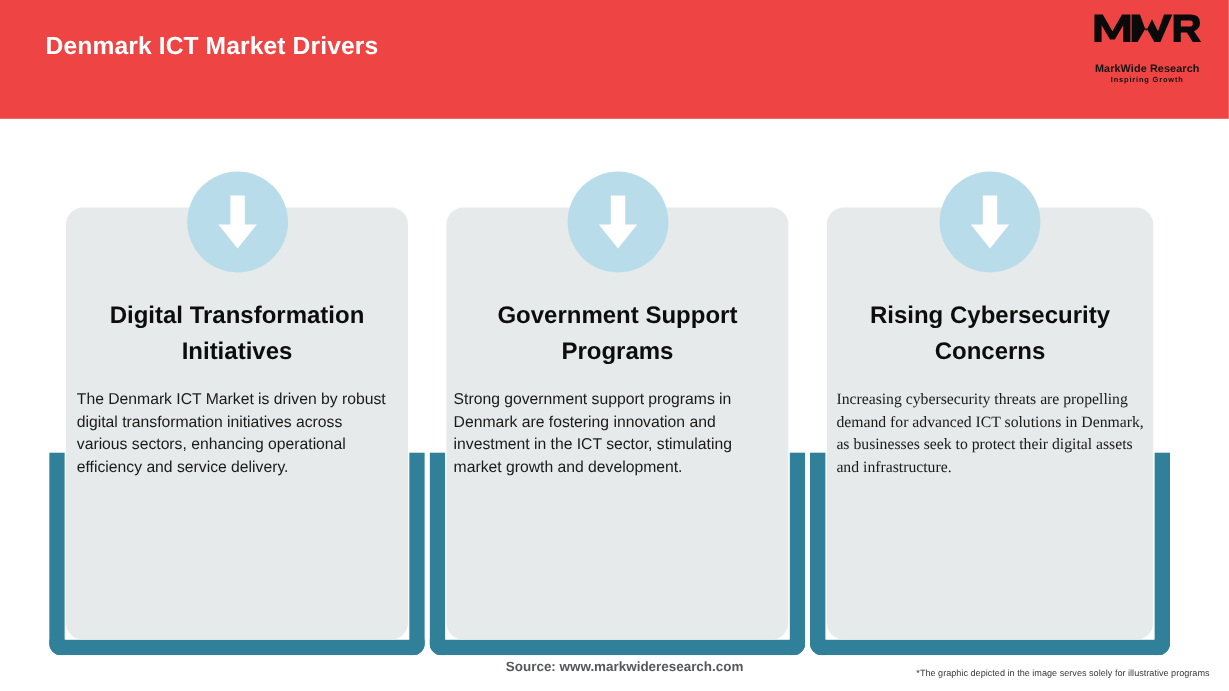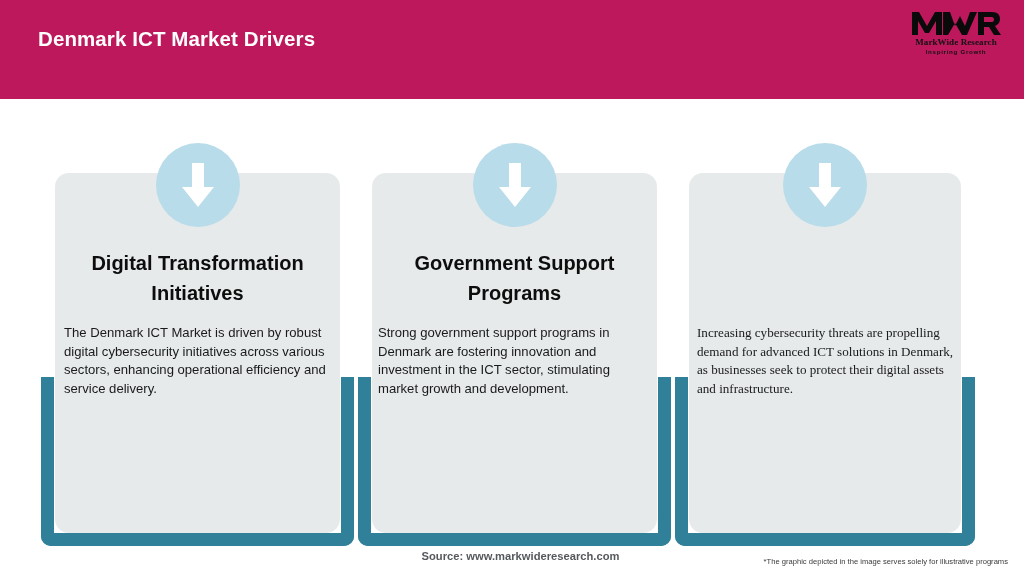--- a/index.html
+++ b/index.html
@@ -14,21 +14,21 @@
     font-family: "Liberation Sans", sans-serif;
     position: relative;
   }
 
   
   .header {
     position: absolute;
     left: 0; top: 0;
     width: 1024px;
     height: 99px;
-    background: #be185d;
+    background: #ef4444;
   }
   .header-title {
     position: absolute;
     left: 38px;
     top: 27px;
     font-size: 20.5px;
     font-weight: bold;
     color: #ffffff;
     letter-spacing: 0.1px;
     white-space: nowrap;
@@ -46,23 +46,22 @@
   .logo-mark {
     display: block;
     margin: 0 auto;
   }
   .logo-name {
     display: block;
     font-size: 9px;
     font-weight: bold;
     color: #111111;
     letter-spacing: 0.1px;
-    margin-top: 0px;
-    white-space: nowrap;
-    font-family: Liberation Serif, serif;
+    margin-top: 15px;
+    white-space: nowrap;
   }
   .logo-tag {
     display: block;
     font-size: 6.2px;
     font-weight: bold;
     color: #111111;
     letter-spacing: 0.7px;
     margin-top: 1px;
     white-space: nowrap;
   }
@@ -201,21 +200,21 @@
 
   <div class="card c0">
     <div class="card-frame"></div>
     <div class="card-panel"></div>
     <div class="card-icon">
       <svg width="40" height="48" viewBox="0 0 40 48">
         <path d="M14 2 L26 2 L26 26 L36 26 L20 46 L4 26 L14 26 Z" fill="#ffffff"></path>
       </svg>
     </div>
     <div class="card-title">Digital Transformation Initiatives</div>
-    <div class="card-body">The Denmark ICT Market is driven by robust digital cybersecurity initiatives across various sectors, enhancing operational efficiency and service delivery.</div>
+    <div class="card-body">The Denmark ICT Market is driven by robust digital transformation initiatives across various sectors, enhancing operational efficiency and service delivery.</div>
   </div>
 
   <div class="card c1">
     <div class="card-frame"></div>
     <div class="card-panel"></div>
     <div class="card-icon">
       <svg width="40" height="48" viewBox="0 0 40 48">
         <path d="M14 2 L26 2 L26 26 L36 26 L20 46 L4 26 L14 26 Z" fill="#ffffff"></path>
       </svg>
     </div>
@@ -224,19 +223,20 @@
   </div>
 
   <div class="card c2">
     <div class="card-frame"></div>
     <div class="card-panel"></div>
     <div class="card-icon">
       <svg width="40" height="48" viewBox="0 0 40 48">
         <path d="M14 2 L26 2 L26 26 L36 26 L20 46 L4 26 L14 26 Z" fill="#ffffff"></path>
       </svg>
     </div>
+    <div class="card-title">Rising Cybersecurity Concerns</div>
     <div class="card-body">Increasing cybersecurity threats are propelling demand for advanced ICT solutions in Denmark, as businesses seek to protect their digital assets and infrastructure.</div>
   </div>
 
 </div>
 
 <div class="source">Source: www.markwideresearch.com</div>
 <div class="disclaimer">*The graphic depicted in the image serves solely for illustrative programs</div>
 
 </body></html>

